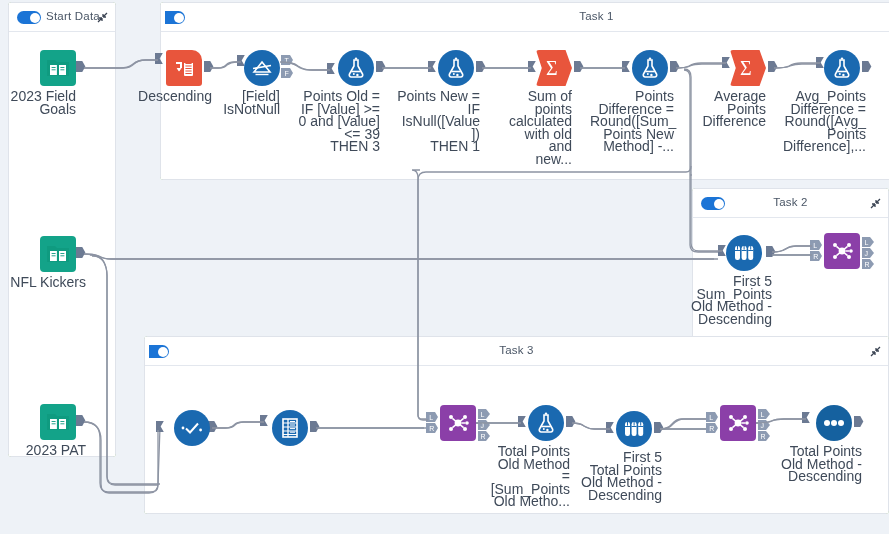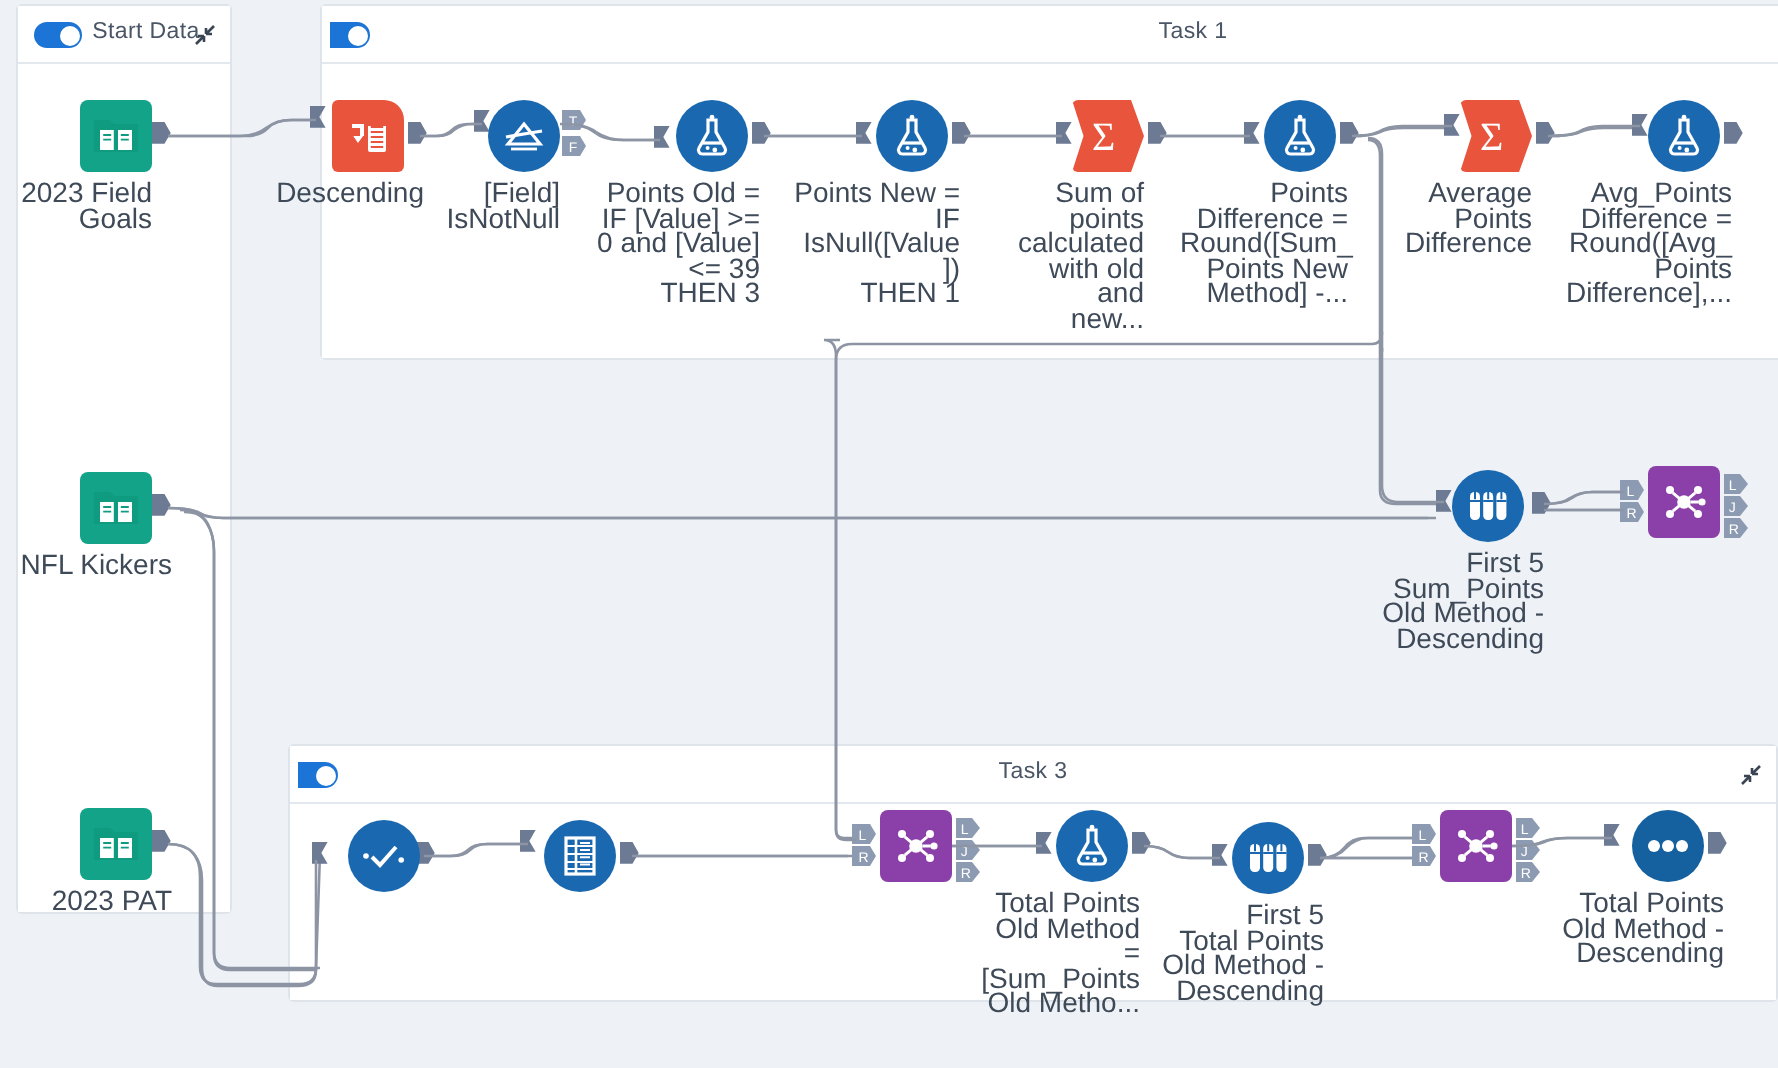--- a/index.html
+++ b/index.html
@@ -167,22 +167,34 @@
     <div class="ctitle">Task 1</div>
     <div class="collapse">
       <svg width="13" height="13" viewBox="0 0 13 13">
         <path d="M2 11 L6 7 M6 7 L6 10 M6 7 L3 7" stroke="#3b4453" stroke-width="1.3" fill="none"></path>
         <path d="M11 2 L7 6 M7 6 L7 3 M7 6 L10 6" stroke="#3b4453" stroke-width="1.3" fill="none"></path>
       </svg>
     </div>
     <div class="cbody"></div>
   </div>
 
-
-  <div class="container" style="left:144px;top:372px;width:745px;height:129px;">
+  <div class="container" style="left:692px;top:188px;width:197px;height:156px;">
+    <div class="chead"></div>
+    <div class="toggle"></div>
+    <div class="ctitle">Task 2</div>
+    <div class="collapse">
+      <svg width="13" height="13" viewBox="0 0 13 13">
+        <path d="M2 11 L6 7 M6 7 L6 10 M6 7 L3 7" stroke="#3b4453" stroke-width="1.3" fill="none"></path>
+        <path d="M11 2 L7 6 M7 6 L7 3 M7 6 L10 6" stroke="#3b4453" stroke-width="1.3" fill="none"></path>
+      </svg>
+    </div>
+    <div class="cbody"></div>
+  </div>
+
+  <div class="container" style="left:144px;top:336px;width:745px;height:178px;">
     <div class="chead"></div>
     <div class="toggle clip"></div>
     <div class="ctitle">Task 3</div>
     <div class="collapse">
       <svg width="13" height="13" viewBox="0 0 13 13">
         <path d="M2 11 L6 7 M6 7 L6 10 M6 7 L3 7" stroke="#3b4453" stroke-width="1.3" fill="none"></path>
         <path d="M11 2 L7 6 M7 6 L7 3 M7 6 L10 6" stroke="#3b4453" stroke-width="1.3" fill="none"></path>
       </svg>
     </div>
     <div class="cbody"></div>

